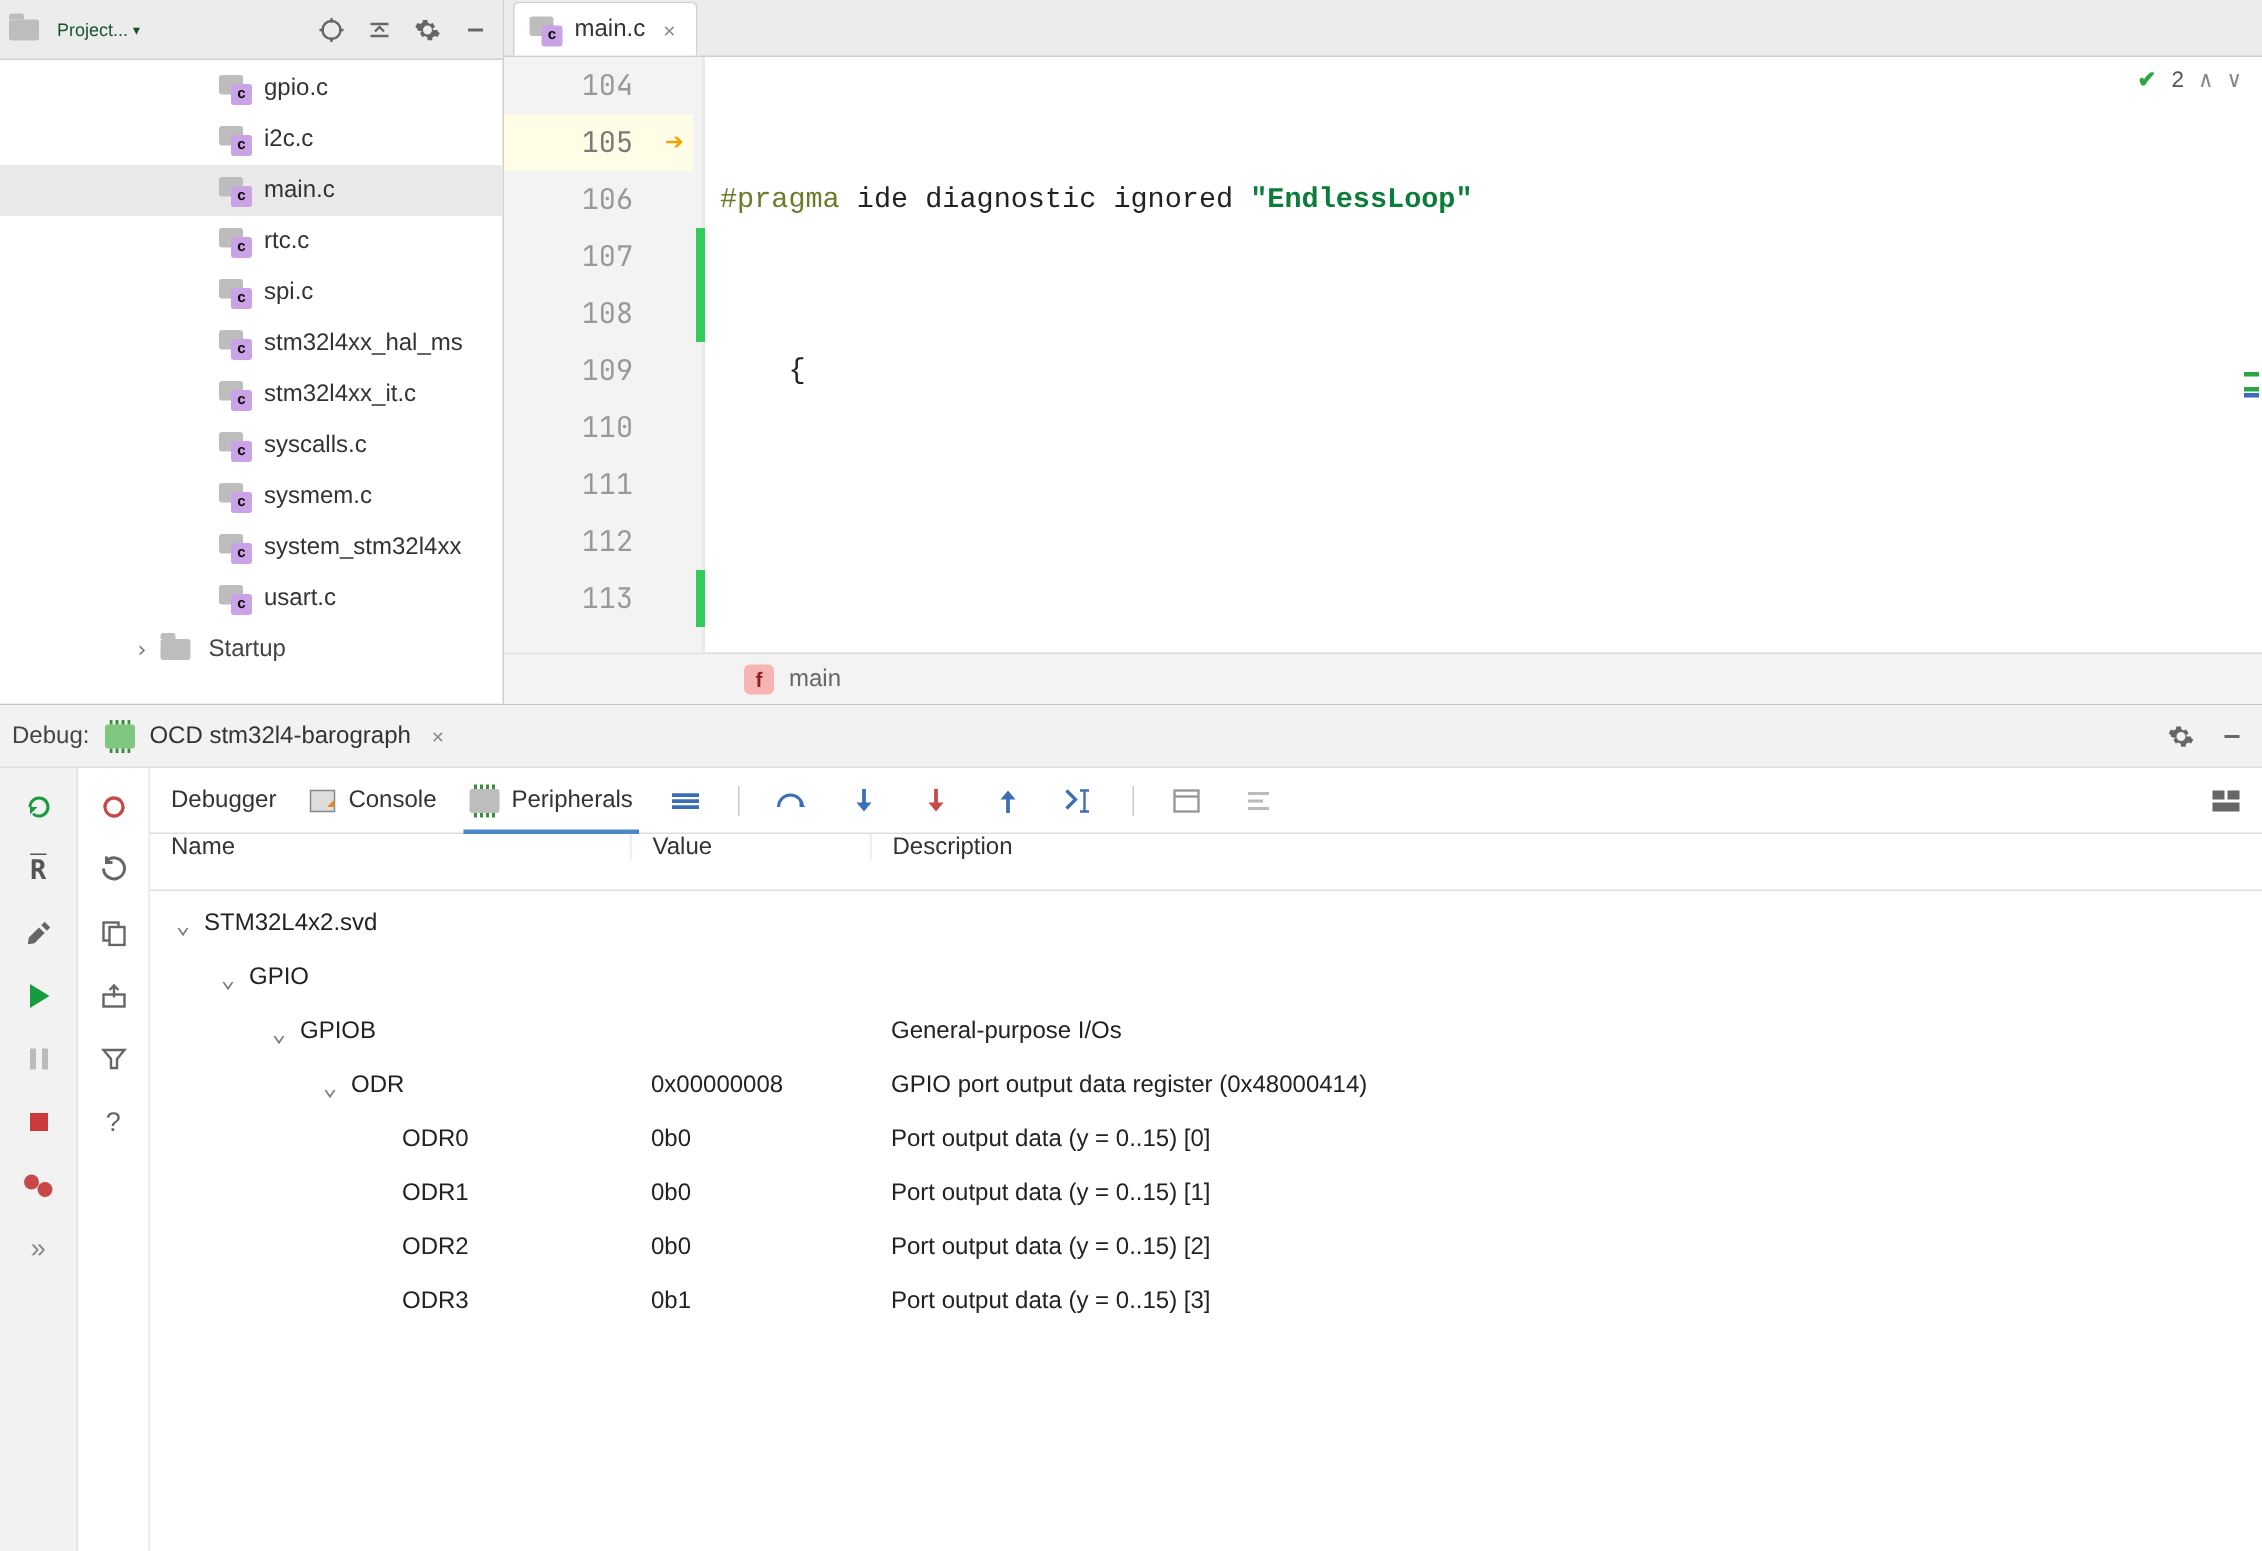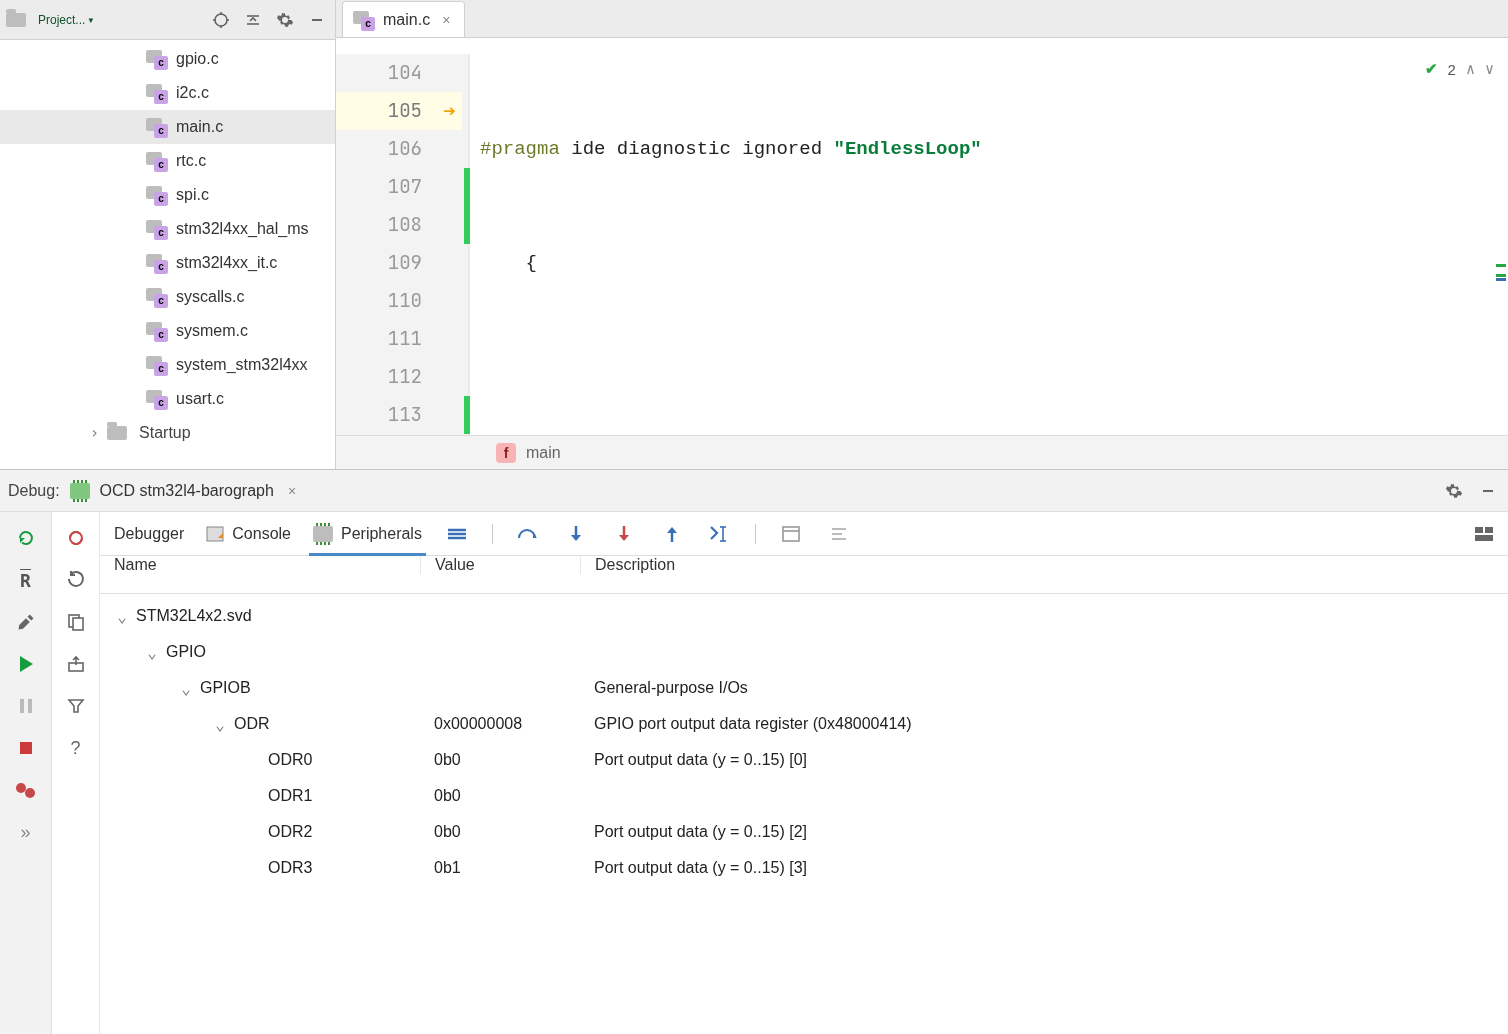--- a/index.html
+++ b/index.html
@@ -97,21 +97,21 @@
     content:""; position:absolute; top:0; left:0; width:16px; height:13px;
     background:#bdbdbd; border-radius:2px;
   }
   .tab .cicon::after {
     content:"c"; position:absolute; bottom:-2px; right:0;
     background:#c9a3e6; color:#000; font-size:10px; font-weight:bold;
     width:14px; height:14px; line-height:14px; text-align:center; border-radius:2px;
   }
   .tab-label { font-size:16px; color:#333; }
   .tab-close { font-size:14px; color:#888; padding:0 4px; cursor:pointer; }
-  .code-wrap { flex:1; display:flex; position:relative; overflow:hidden;margin-top:16px; }
+  .code-wrap { flex:1; display:flex; position:relative; overflow:hidden; }
   .gutter {
     width:134px; background:#f3f3f3; border-right: 2px solid #eaeaea;
     font-family: "JetBrains Mono","Consolas",monospace; font-size:19px;
     color:#999; text-align:right; padding-right:6px;
   }
   .gln { height:38px; line-height:38px; position:relative; overflow:visible; padding-right:40px;}
   .gln.exec { color:#7a7a7a; }
   .gln .arrow {
     position:absolute; right:6px; top:50%; transform:translateY(-50%);
     color:#f2a100; font-size:21px; font-weight:bold;
@@ -589,20 +589,21 @@
                 <span>ODR0</span>
               </div>
             <div class="tval">0b0</div>
             <div class="tdesc">Port output data (y = 0..15) [0]</div>
           </div>
           <div class="trow">
             <div class="tname ind5">
                 <span>ODR1</span>
               </div>
             <div class="tval">0b0</div>
+            <div class="tdesc">Port output data (y = 0..15) [1]</div>
           </div>
           <div class="trow">
             <div class="tname ind5">
                 <span>ODR2</span>
               </div>
             <div class="tval">0b0</div>
             <div class="tdesc">Port output data (y = 0..15) [2]</div>
           </div>
           <div class="trow">
             <div class="tname ind5">

